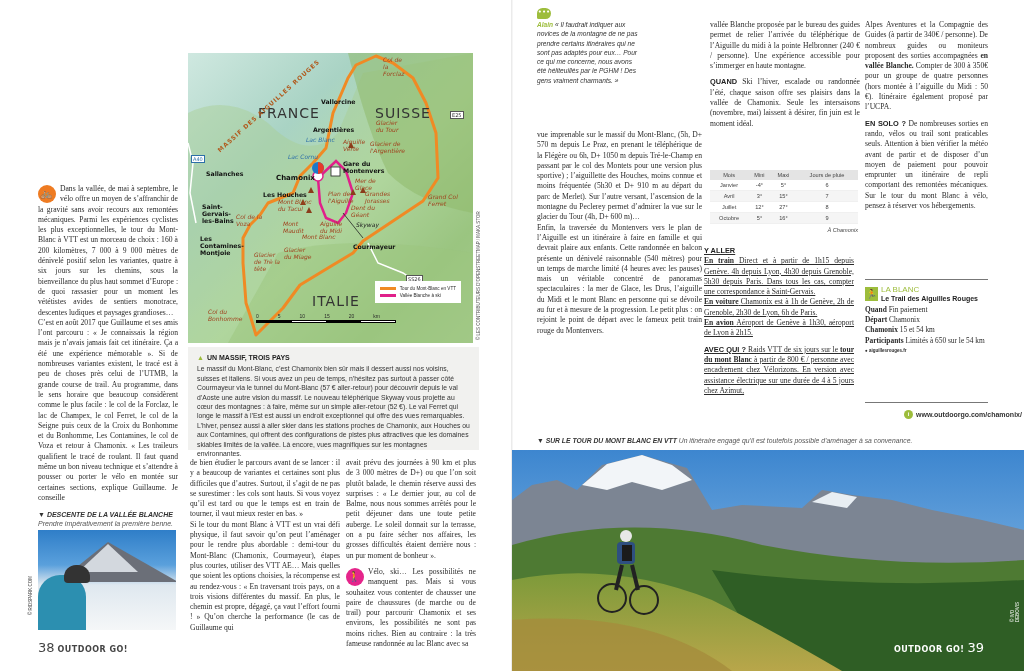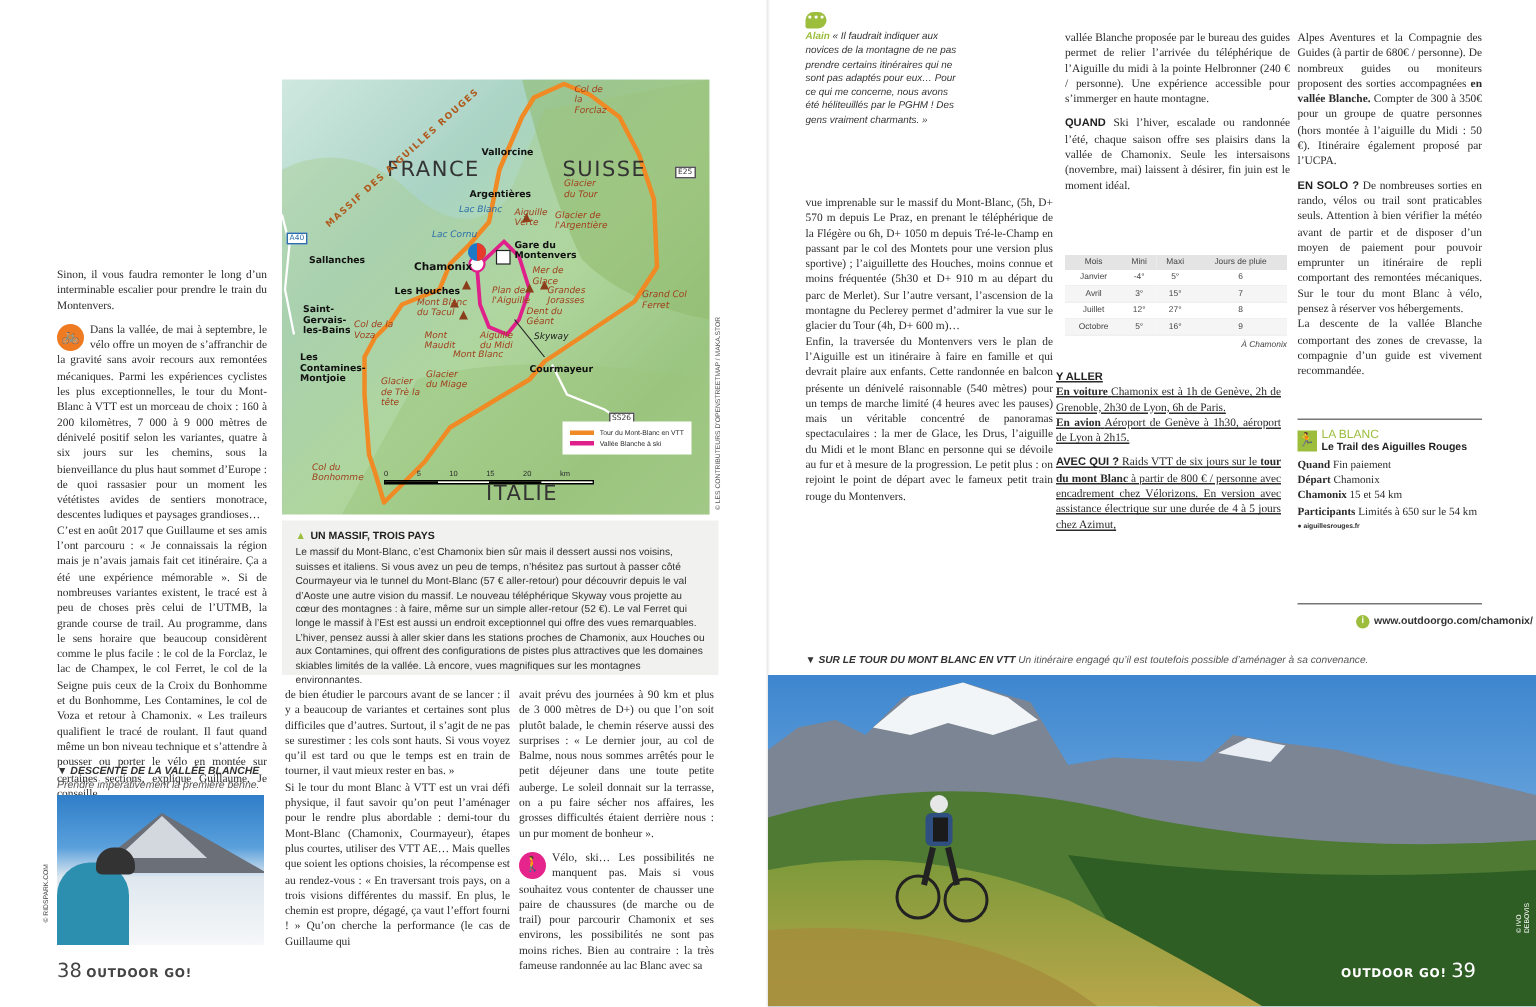--- a/index.html
+++ b/index.html
@@ -82,21 +82,20 @@
   .folio-right .mag { font-size: 8px; font-weight: bold; letter-spacing: .5px; margin-right: 3px; }
   .photo-credit-right { position: absolute; left: 498px; top: 622px; font-size: 4.5px; font-family: "Liberation Sans", sans-serif; color: #fff; transform: rotate(-90deg); transform-origin: left top; }
 </style>
 </head>
 <body>
 
 <div class="page page-left">
 
 
   <div class="col" style="left:38px; top:178px; width:140px;">
-    <p>Sinon, il vous faudra remonter le long d’un interminable escalier pour prendre le train du Montenvers.</p>
     <div class="gap"></div>
     <p><span class="dropicon ico-bike">🚲</span><span>Dans la vallée, de mai à septembre, le vélo offre un moyen de s’affranchir de la gravité sans avoir recours aux remontées mécaniques. Parmi les expériences cyclistes les plus exceptionnelles, le tour du Mont-Blanc à VTT est un morceau de choix : 160 à 200 kilomètres, 7 000 à 9 000 mètres de dénivelé positif selon les variantes, quatre à six jours sur les chemins, sous la bienveillance du plus haut sommet d’Europe : de quoi rassasier pour un moment les vététistes avides de sentiers monotrace, descentes ludiques et paysages grandioses…</span></p>
     <p>C’est en août 2017 que Guillaume et ses amis l’ont parcouru : « Je connaissais la région mais je n’avais jamais fait cet itinéraire. Ça a été une expérience mémorable ». Si de nombreuses variantes existent, le tracé est à peu de choses près celui de l’UTMB, la grande course de trail. Au programme, dans le sens horaire que beaucoup considèrent comme le plus facile : le col de la Forclaz, le lac de Champex, le col Ferret, le col de la Seigne puis ceux de la Croix du Bonhomme et du Bonhomme, Les Contamines, le col de Voza et retour à Chamonix. « Les traileurs qualifient le tracé de roulant. Il faut quand même un bon niveau technique et s’attendre à pousser ou porter le vélo en montée sur certaines sections, explique Guillaume. Je conseille</p>
   </div>
 
   <div class="caption" style="left:38px; top:510px; width:140px; line-height:9px;">
     <b>▼ <span>DESCENTE DE LA VALLÉE BLANCHE</span></b> <i>Prendre impérativement la première benne.</i>
   </div>
   <div class="photo-ski">
     <div class="mtn"></div>
@@ -122,21 +121,21 @@
       <polygon points="118,160 121,154 124,160" fill="#8a3d1b"></polygon>
       <polygon points="172,140 175,134 178,140" fill="#8a3d1b"></polygon>
       <polygon points="162,142 165,136 168,142" fill="#8a3d1b"></polygon>
       <polygon points="160,95 163,89 166,95" fill="#8a3d1b"></polygon>
       <rect x="143" y="114" width="9" height="9" fill="#fff" stroke="#222" stroke-width="0.8"></rect>
       <path d="M0 90 L5 110 L2 140 L8 170" stroke="#fff" stroke-width="1.5" fill="none"></path>
       <path d="M180 190 L190 210 L215 220 L230 230" stroke="#fff" stroke-width="1.5" fill="none"></path>
     </svg>
     <div class="map-label country" style="left:70px; top:52px;">FRANCE</div>
     <div class="map-label country" style="left:187px; top:52px;">SUISSE</div>
-    <div class="map-label country" style="left:136px; top:240px;margin-top:28px;">ITALIE</div>
+    <div class="map-label country" style="left:124px; top:240px;">ITALIE</div>
     <div class="map-label town" style="left:133px; top:45px;">Vallorcine</div>
     <div class="map-label town" style="left:125px; top:73px;">Argentières</div>
     <div class="map-label lake" style="left:118px; top:83px;">Lac Blanc</div>
     <div class="map-label lake" style="left:100px; top:100px;">Lac Cornu</div>
     <div class="map-label town" style="left:88px; top:121px; font-size:7px;">Chamonix</div>
     <div class="map-label town" style="left:75px; top:138px;">Les Houches</div>
     <div class="map-label town" style="left:18px; top:117px;">Sallanches</div>
     <div class="map-label town" style="left:14px; top:150px; width:40px; white-space:normal;">Saint-Gervais-les-Bains</div>
     <div class="map-label peak" style="left:48px; top:160px; width:30px; white-space:normal;">Col de la Voza</div>
     <div class="map-label town" style="left:12px; top:182px; width:45px; white-space:normal;">Les Contamines-Montjoie</div>
@@ -268,31 +267,31 @@
             <td>16°</td>
             <td>9</td>
           </tr>
       </tbody>
     </table>
     <div class="meteo-source">À Chamonix</div>
   </div>
 
   <div class="col" style="left:192px; top:246px; width:150px;text-decoration:underline;">
     <p class="runhead">Y ALLER</p>
+    <p><span class="boldlab">En train</span> <span>Direct et à partir de 1h15 depuis Genève. 4h depuis Lyon, 4h30 depuis Grenoble, 5h30 depuis Paris. Dans tous les cas, compter une correspondance à Saint-Gervais.</span></p>
     <p><span class="boldlab">En voiture</span> <span>Chamonix est à 1h de Genève, 2h de Grenoble, 2h30 de Lyon, 6h de Paris.</span></p>
     <p><span class="boldlab">En avion</span> <span>Aéroport de Genève à 1h30, aéroport de Lyon à 2h15.</span></p>
     <div class="gap"></div>
     <p><span class="runhead">AVEC QUI ?</span> <span>Raids VTT de six jours sur le</span> <span class="boldlab">tour du mont Blanc</span> <span>à partir de 800 € / personne avec encadrement chez Vélorizons. En version avec assistance électrique sur une durée de 4 à 5 jours chez Azimut,</span></p>
   </div>
 
   <div class="col" style="left:353px; top:20px; width:123px;">
-    <p><span>Alpes Aventures et la Compagnie des Guides (à partir de 680€ / personne). De nombreux guides ou moniteurs proposent des sorties accompagnées</span> <span class="boldlab">en vallée Blanche.</span> <span>Compter de 300 à 350€ pour un groupe de quatre personnes (hors montée à l’aiguille du Midi : 50 €). Itinéraire également proposé par l’UCPA.</span></p>
+    <p><span>Alpes Aventures et la Compagnie des Guides (à partir de 340€ / personne). De nombreux guides ou moniteurs proposent des sorties accompagnées</span> <span class="boldlab">en vallée Blanche.</span> <span>Compter de 300 à 350€ pour un groupe de quatre personnes (hors montée à l’aiguille du Midi : 50 €). Itinéraire également proposé par l’UCPA.</span></p>
     <div class="gap"></div>
     <p><span class="runhead">EN SOLO ?</span> <span>De nombreuses sorties en rando, vélos ou trail sont praticables seuls. Attention à bien vérifier la météo avant de partir et de disposer d’un moyen de paiement pour pouvoir emprunter un itinéraire de repli comportant des remontées mécaniques. Sur le tour du mont Blanc à vélo, pensez à réserver vos hébergements.</span></p>
-    <p>La descente de la vallée Blanche comportant des zones de crevasse, la compagnie d’un guide est vivement recommandée.</p>
   </div>
 
   <div class="course-rule" style="top:279px;"></div>
   <div class="course-icon">🏃</div>
   <div class="course-title">LA BLANC</div>
   <div class="course-sub">Le Trail des Aiguilles Rouges</div>
   <div class="course-body">
     <p><span class="boldlab">Quand</span> <span>Fin paiement</span></p>
     <p><span class="boldlab">Départ</span> <span>Chamonix</span></p>
     <p><span class="boldlab">Chamonix</span> <span>15 et 54 km</span></p>

